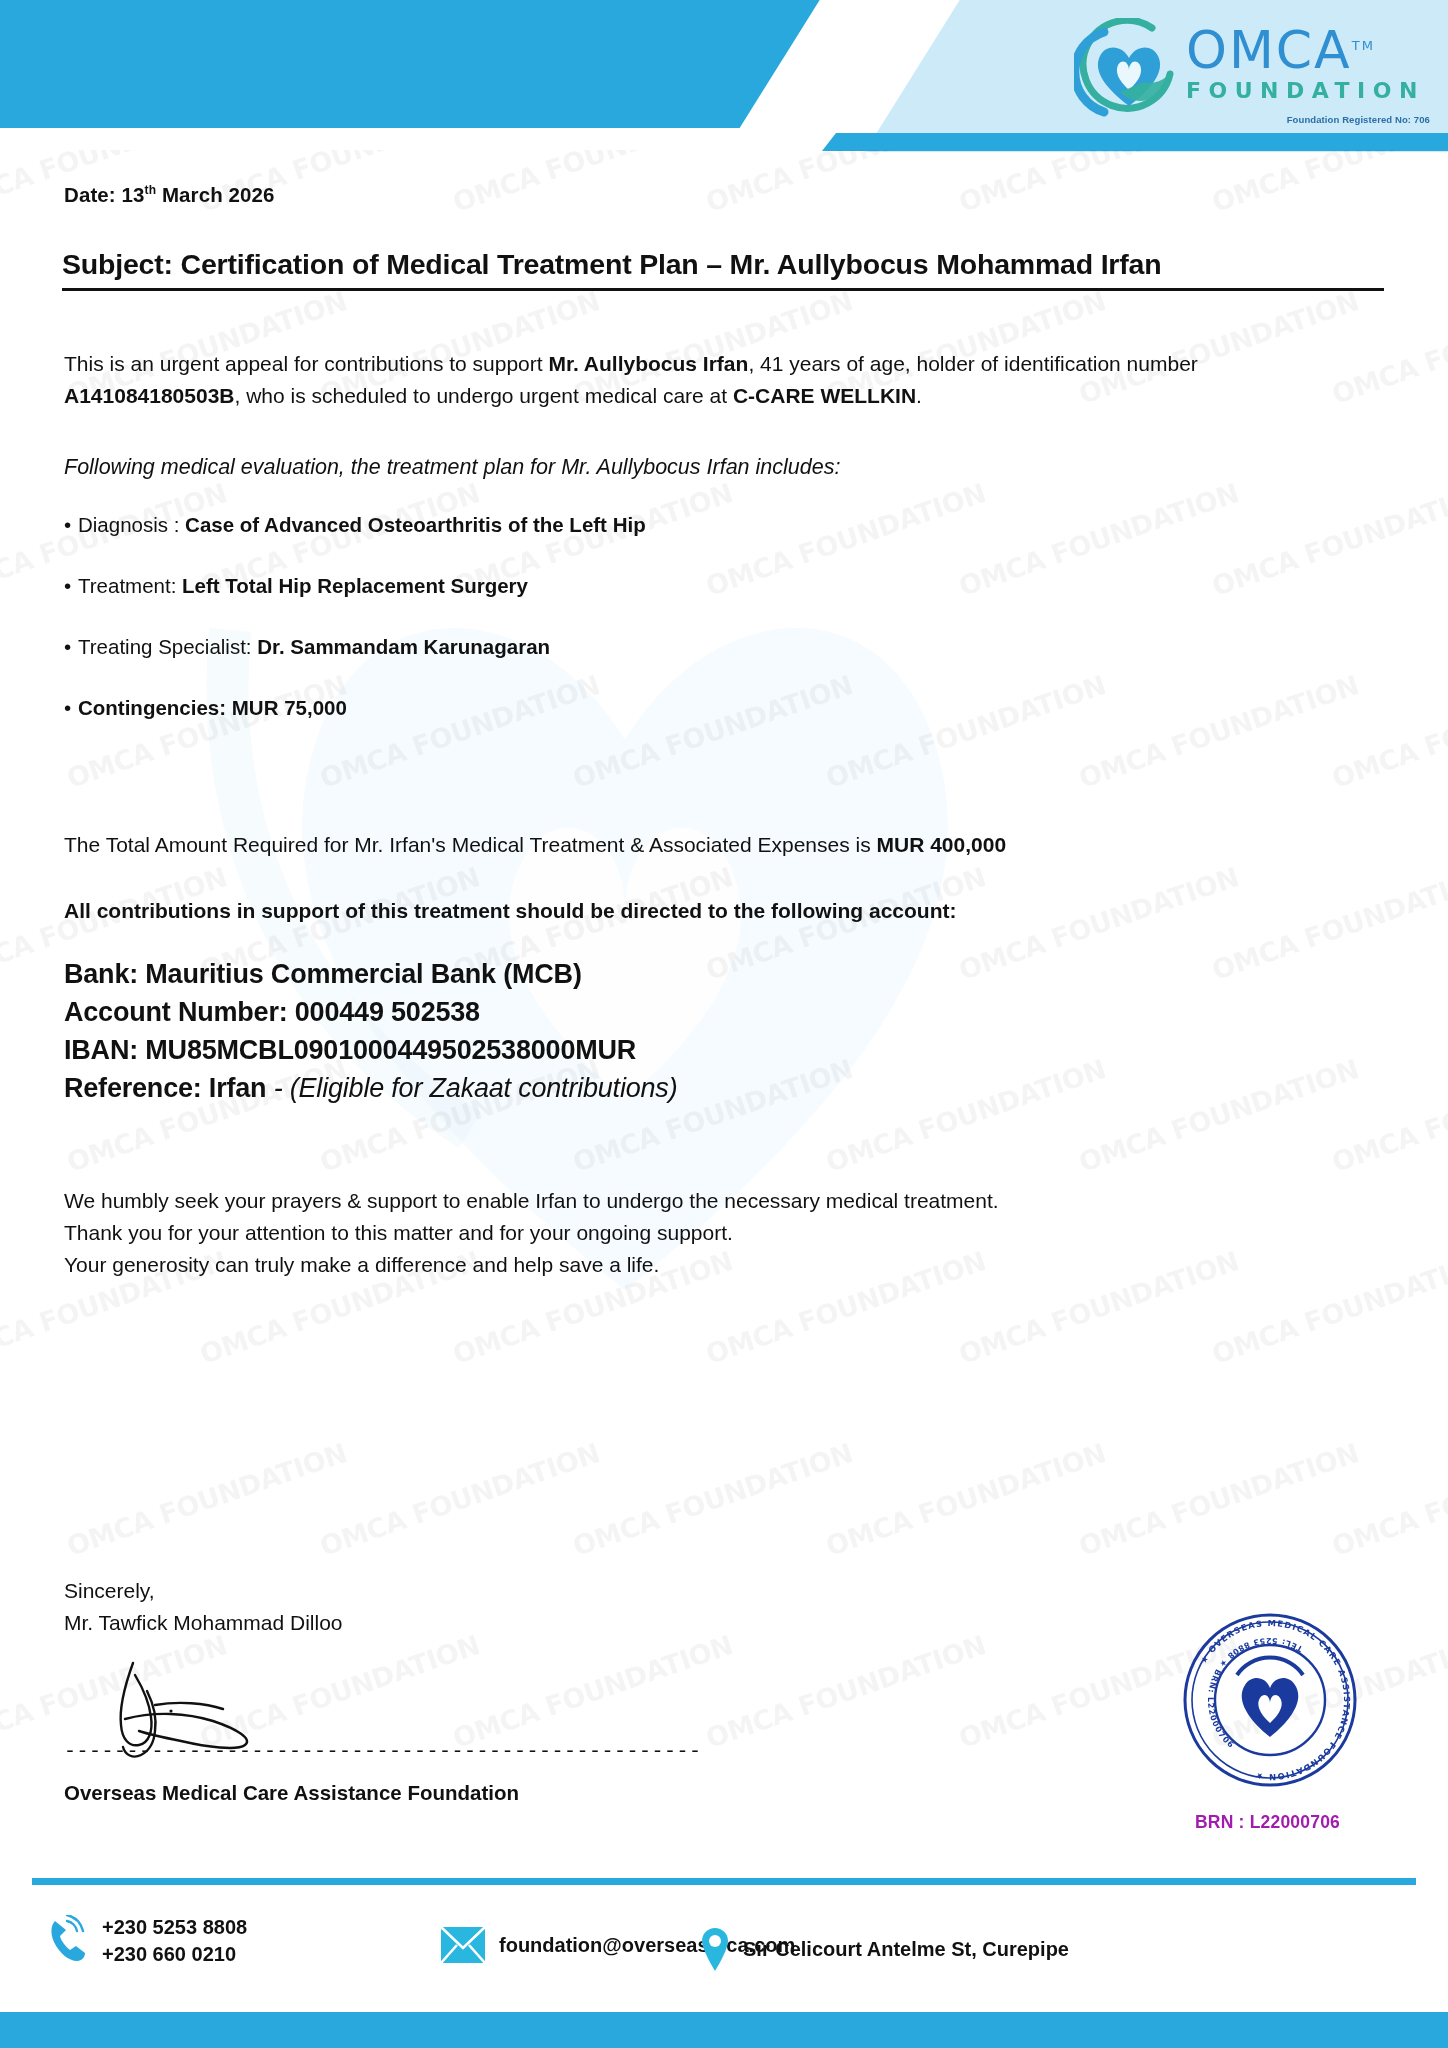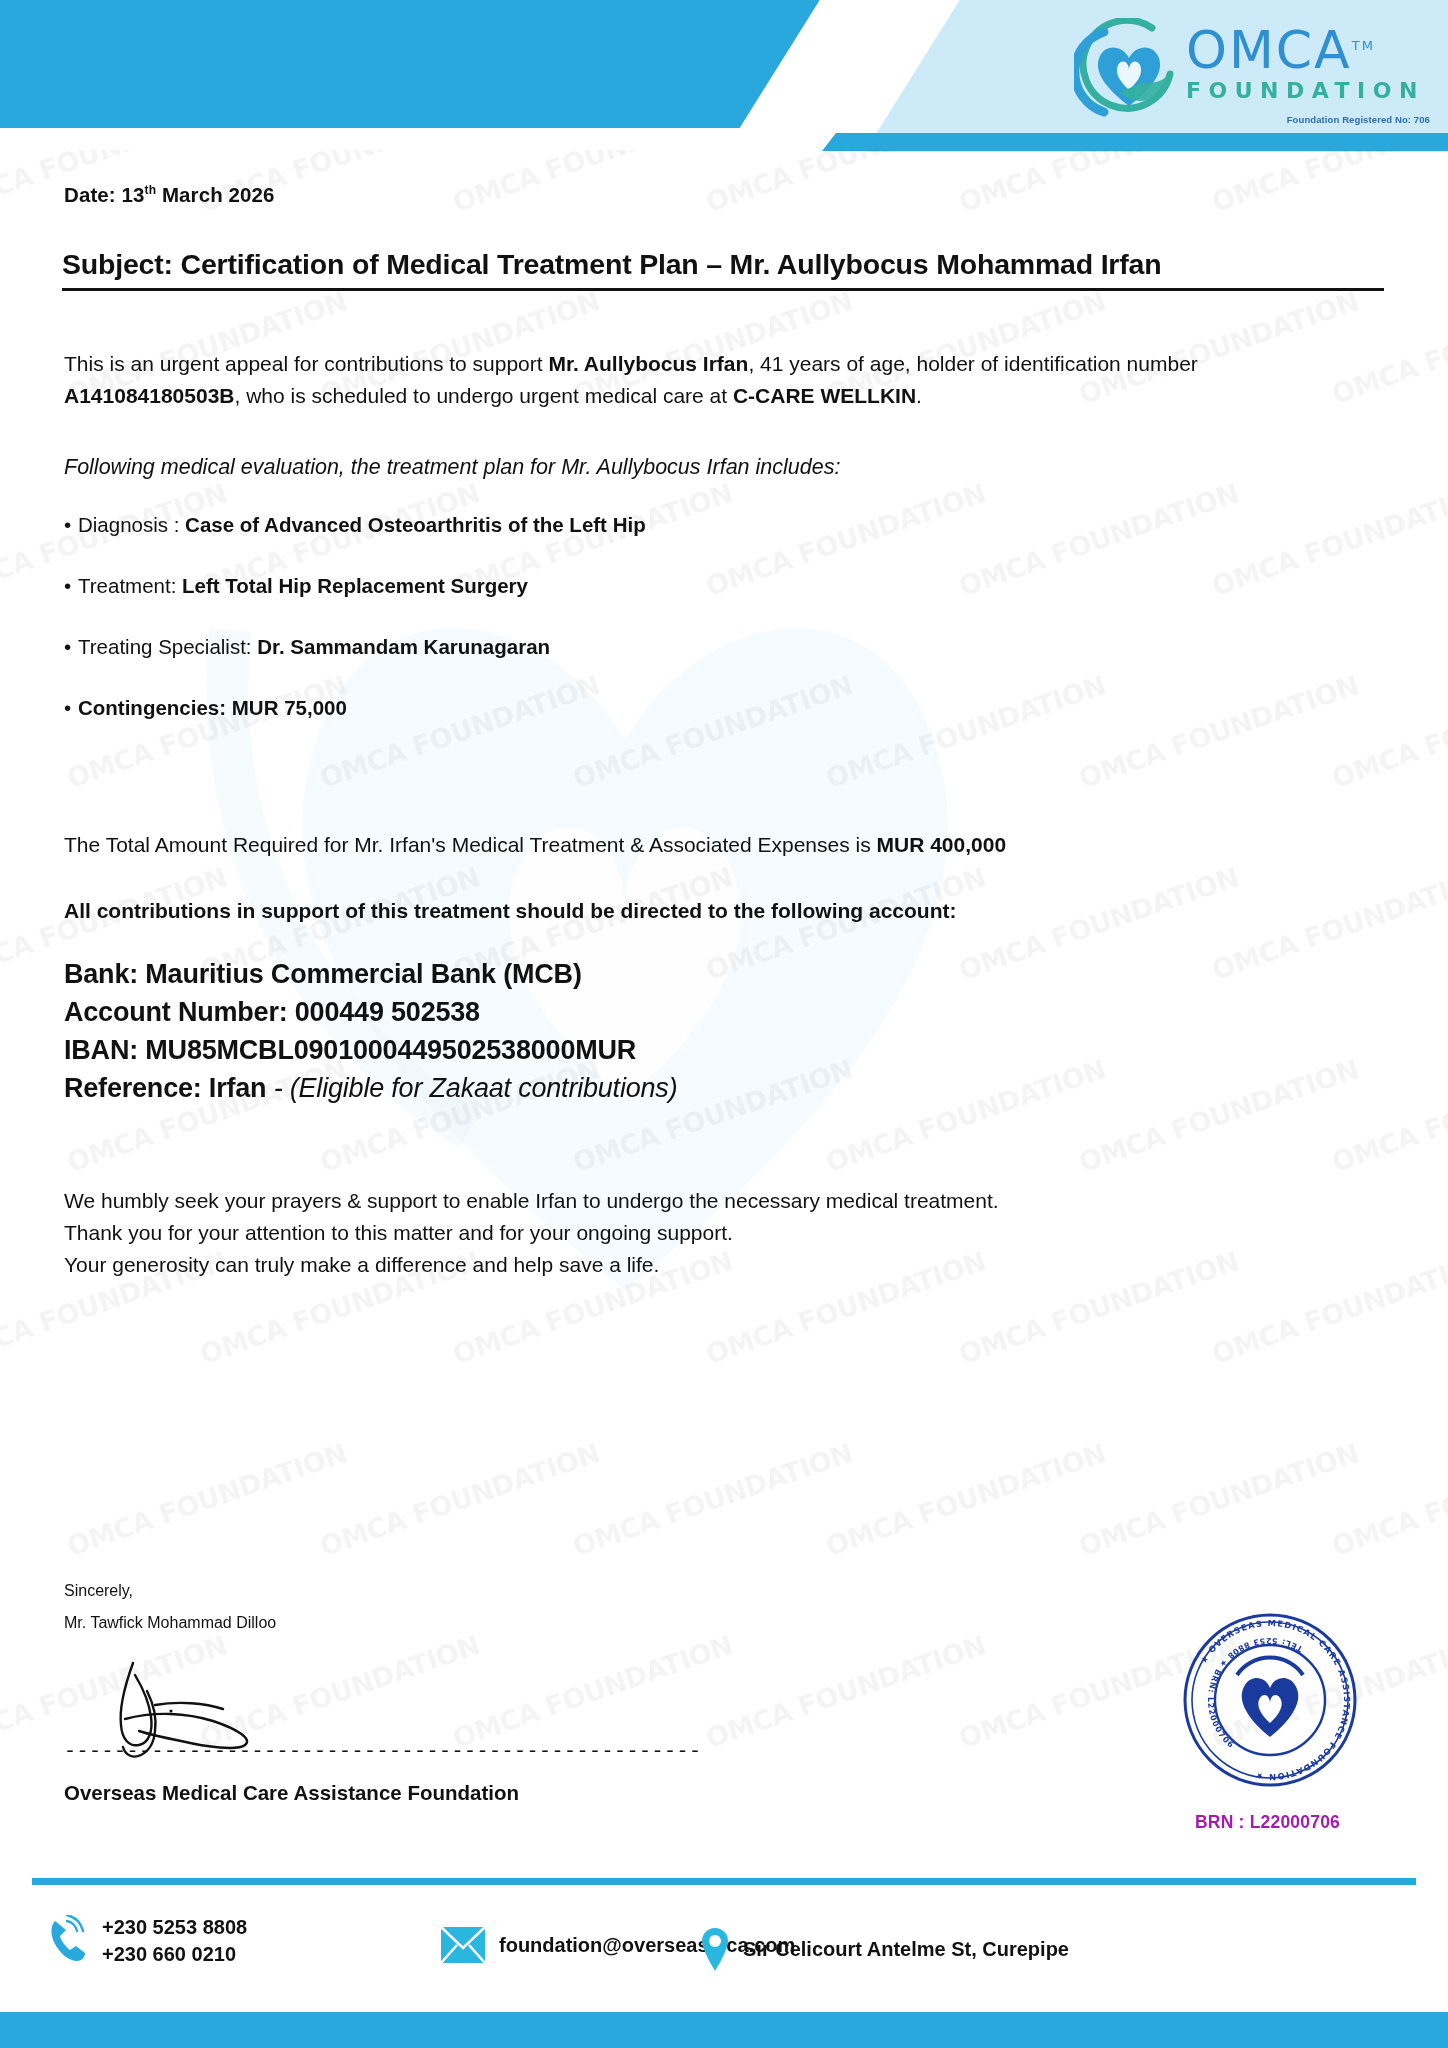--- a/index.html
+++ b/index.html
@@ -61,21 +61,21 @@
 
   .total{position:absolute;left:0;top:833px;font-size:21px;}
   .allcontrib{position:absolute;left:0;top:899px;font-size:21px;font-weight:bold;}
 
   .bank{position:absolute;left:0;top:955px;font-size:27px;font-weight:bold;line-height:38px;
      letter-spacing:-0.2px;}
   .bank .reflight{font-weight:normal;font-style:italic;}
 
   .closing{position:absolute;left:0;top:1185px;font-size:21px;line-height:32px;}
 
-  .sincerely{position:absolute;left:0;top:1575px;font-size:16px;line-height:32px;}
+  .sincerely{position:absolute;left:0;top:1575px;font-size:21px;line-height:32px;}
 
   .sigline{position:absolute;left:0;top:1740px;font-size:20px;letter-spacing:.5px;color:#111;
      font-family:"Liberation Mono", monospace;}
   .protector{position:absolute;left:0;top:1777px;font-size:20.5px;line-height:31px;}
   .protector b{font-weight:bold;}
 
   .signature{position:absolute;left:95px;top:1655px;width:230px;height:110px;z-index:4;}
 
   
   .stamp{position:absolute;left:1175px;top:1605px;width:190px;height:190px;z-index:4;}

